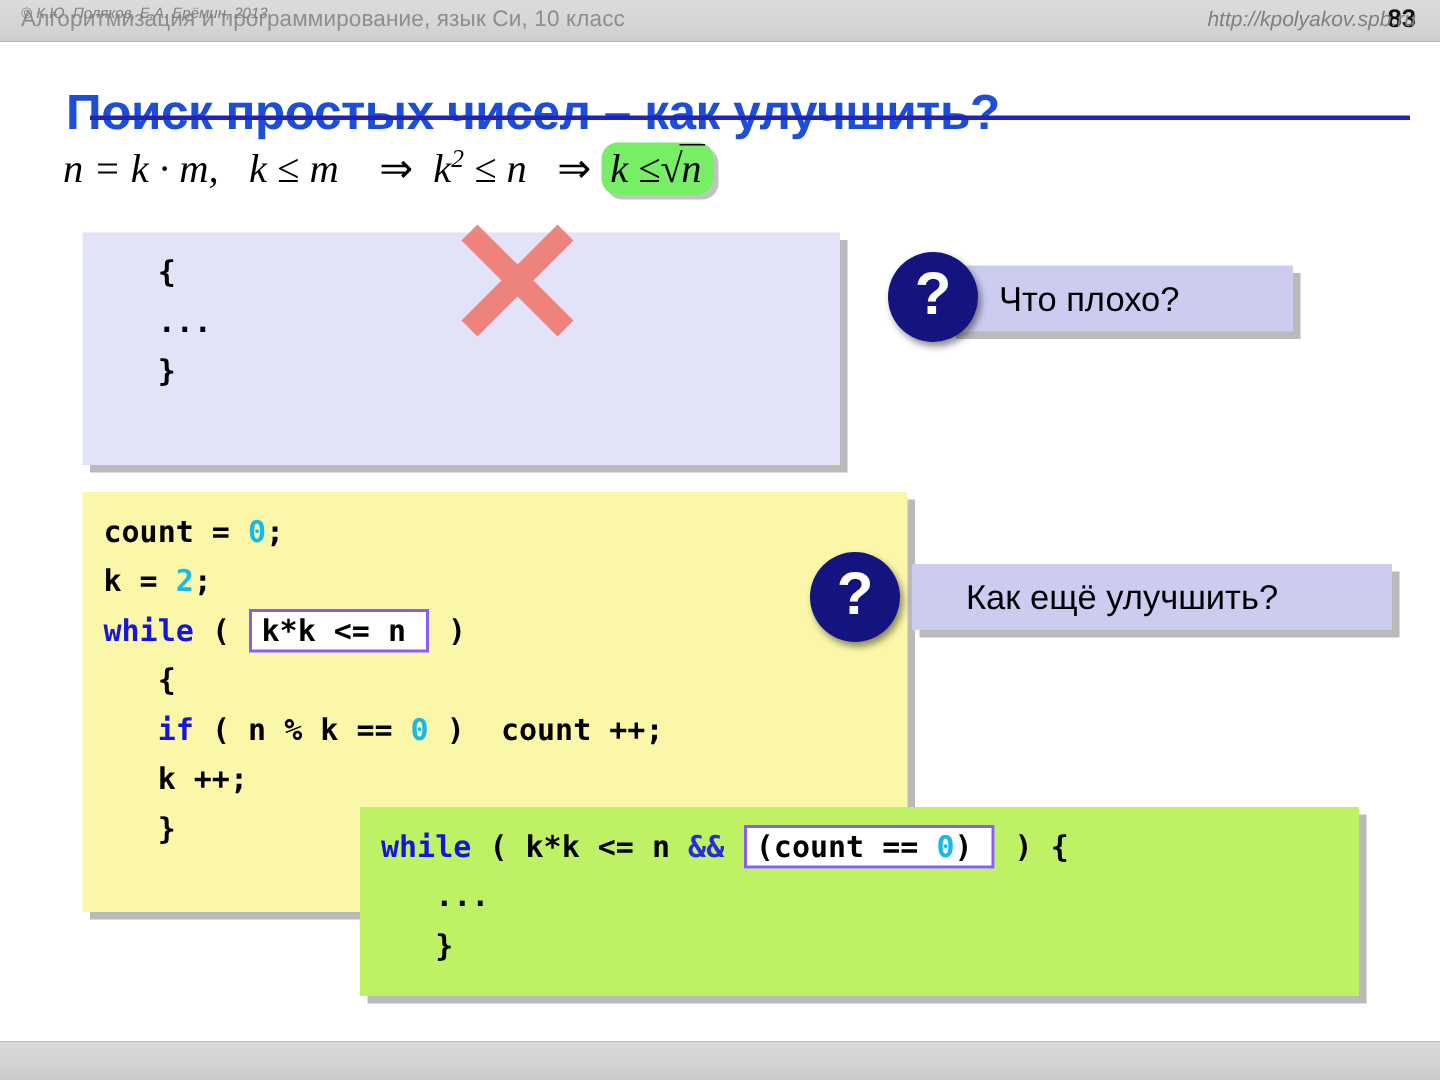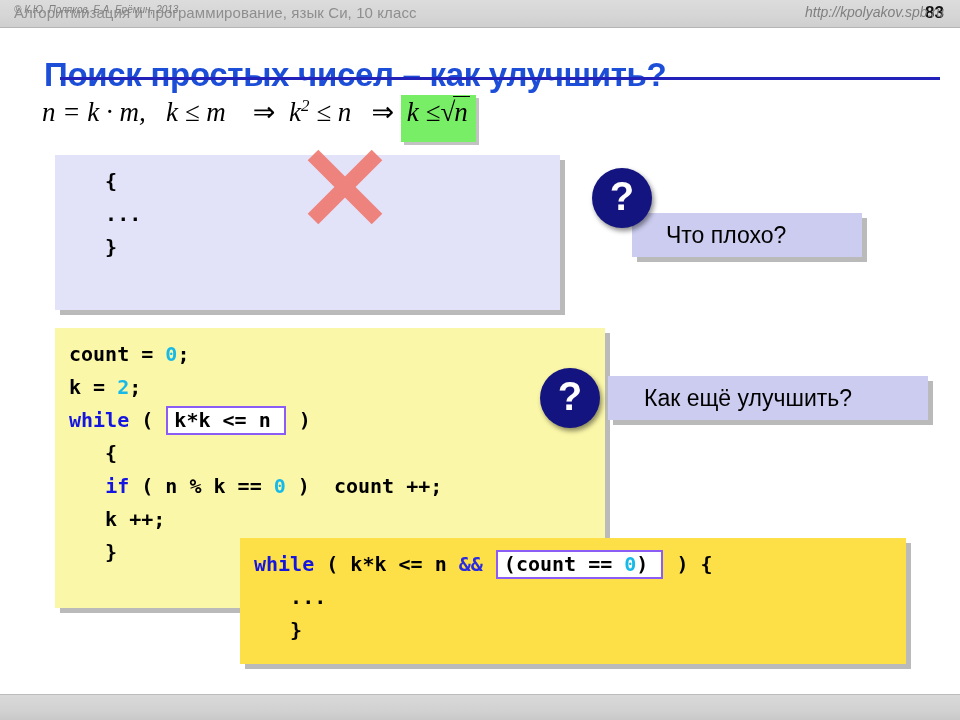--- a/index.html
+++ b/index.html
@@ -64,22 +64,23 @@
     left: 42px; top: 96px;
     font-family: "Liberation Serif", serif;
     font-size: 27px;
     font-style: italic;
     color: #000000;
     white-space: nowrap;
   }
   #formula .op { font-style: normal; }
   #formula .hi {
     background: #77ee66;
-    padding: 2px 6px 15px 6px;
+    padding: 2px 6px 3px 6px;
     box-shadow: 3px 3px 0 rgba(120,120,120,0.45);
+    border-radius: 11px;
   }
   .sup {
     font-size: 17px;
     vertical-align: super;
     font-style: italic;
   }
   .radic {
     font-style: normal;
     display: inline-block;
   }
@@ -158,21 +159,20 @@
     font-weight: bold;
     text-align: center;
     box-shadow: 2px 3px 5px rgba(0,0,0,0.45);
     box-sizing: border-box;
   }
 
   #callout-1 .callout-box {
     left: 632px; top: 177px;
     width: 230px; height: 44px;
     padding-left: 34px;
-    margin-top: 36px;
   }
   #callout-1 .callout-badge {
     left: 592px; top: 168px;
     width: 60px; height: 60px;
     font-size: 40px;
     line-height: 56px;
   }
   #callout-2 .callout-box {
     left: 608px; top: 376px;
     width: 320px; height: 44px;
@@ -249,17 +249,17 @@
   <div class="callout-badge">?</div>
 </div>
 
 <div class="callout" id="callout-2">
   <div class="callout-box">
     <span>Как ещё улучшить?</span>
   </div>
   <div class="callout-badge">?</div>
 </div>
 
-<div class="codeblock" id="code-block-3" style="background: #fde047;"><div><span class="kw">while</span><span> ( k*k &lt;= n </span><span class="op2">&amp;&amp;</span><span> </span><span class="boxed"><span>(count == </span><span class="num">0</span><span>)</span></span><span> ) {</span></div><div><span>   ...</span></div><div><span>   }</span></div></div>
+<div class="codeblock" id="code-block-3" style="background: #bef264;"><div><span class="kw">while</span><span> ( k*k &lt;= n </span><span class="op2">&amp;&amp;</span><span> </span><span class="boxed"><span>(count == </span><span class="num">0</span><span>)</span></span><span> ) {</span></div><div><span>   ...</span></div><div><span>   }</span></div></div>
 
 <div id="footer-band"></div>
 <div id="footer-left">© К.Ю. Поляков, Е.А. Ерёмин, 2013</div>
 <div id="footer-right">http://kpolyakov.spb.ru</div>
 
 </body></html>

